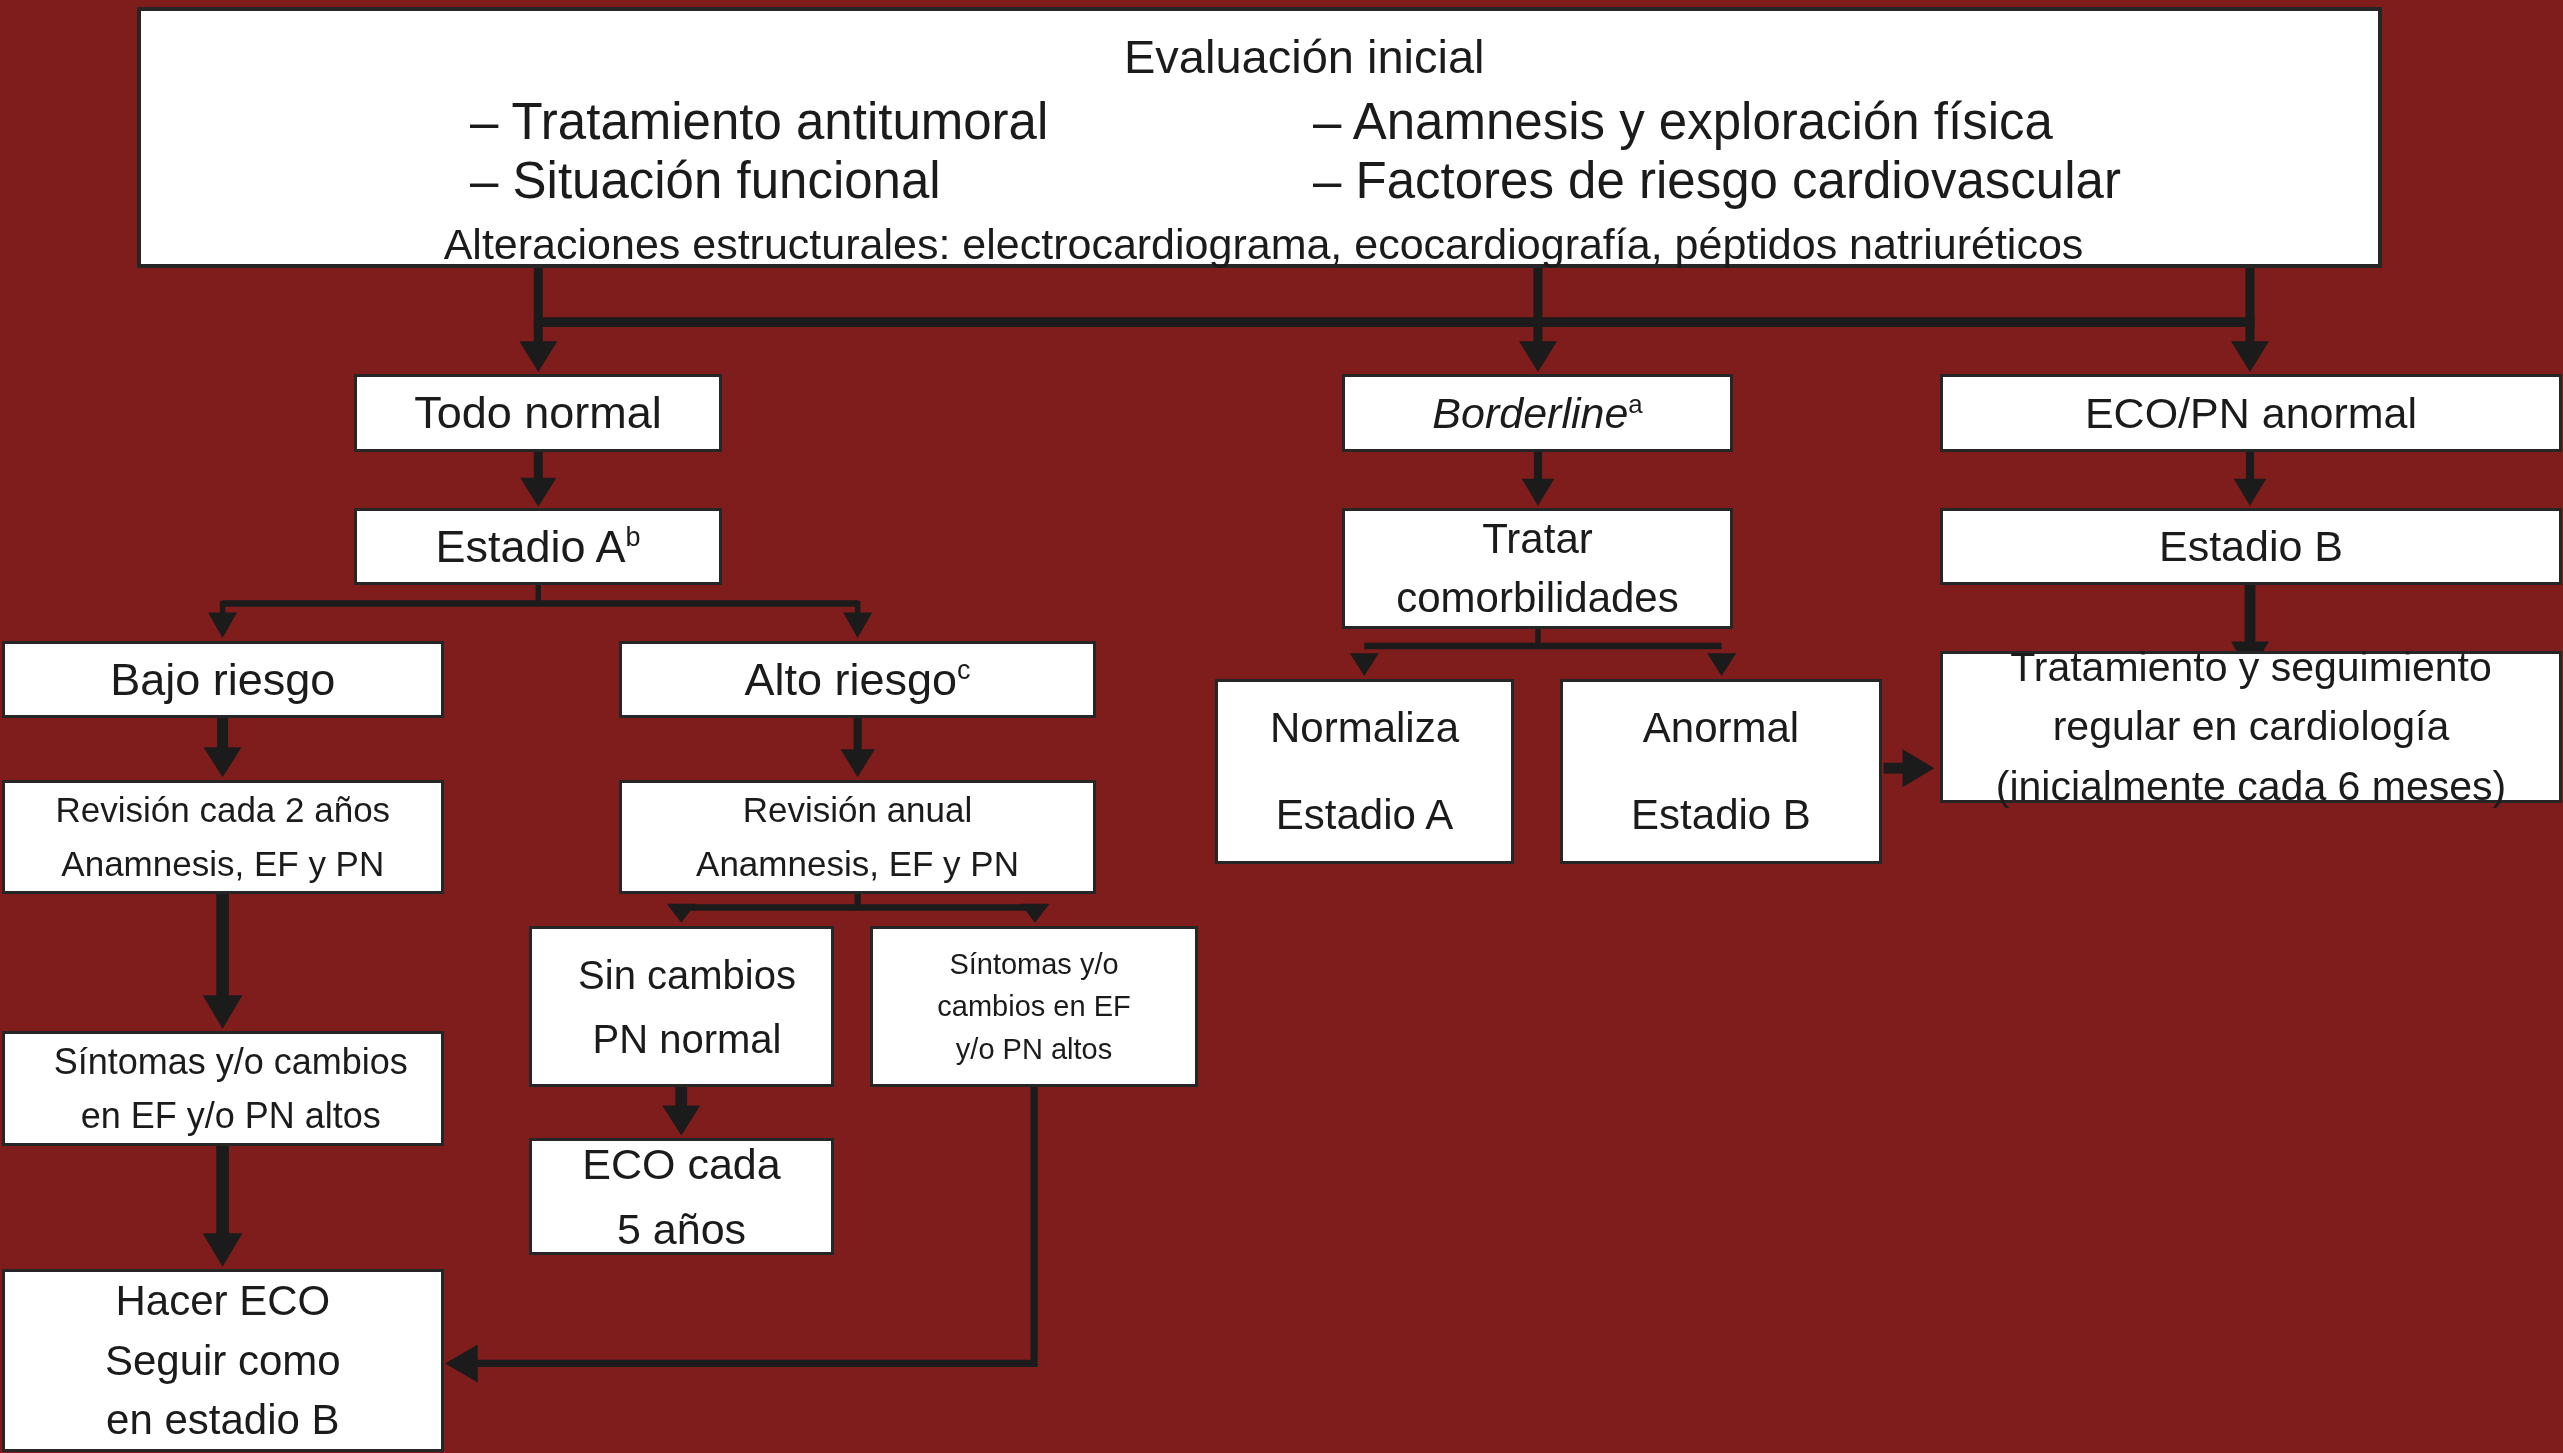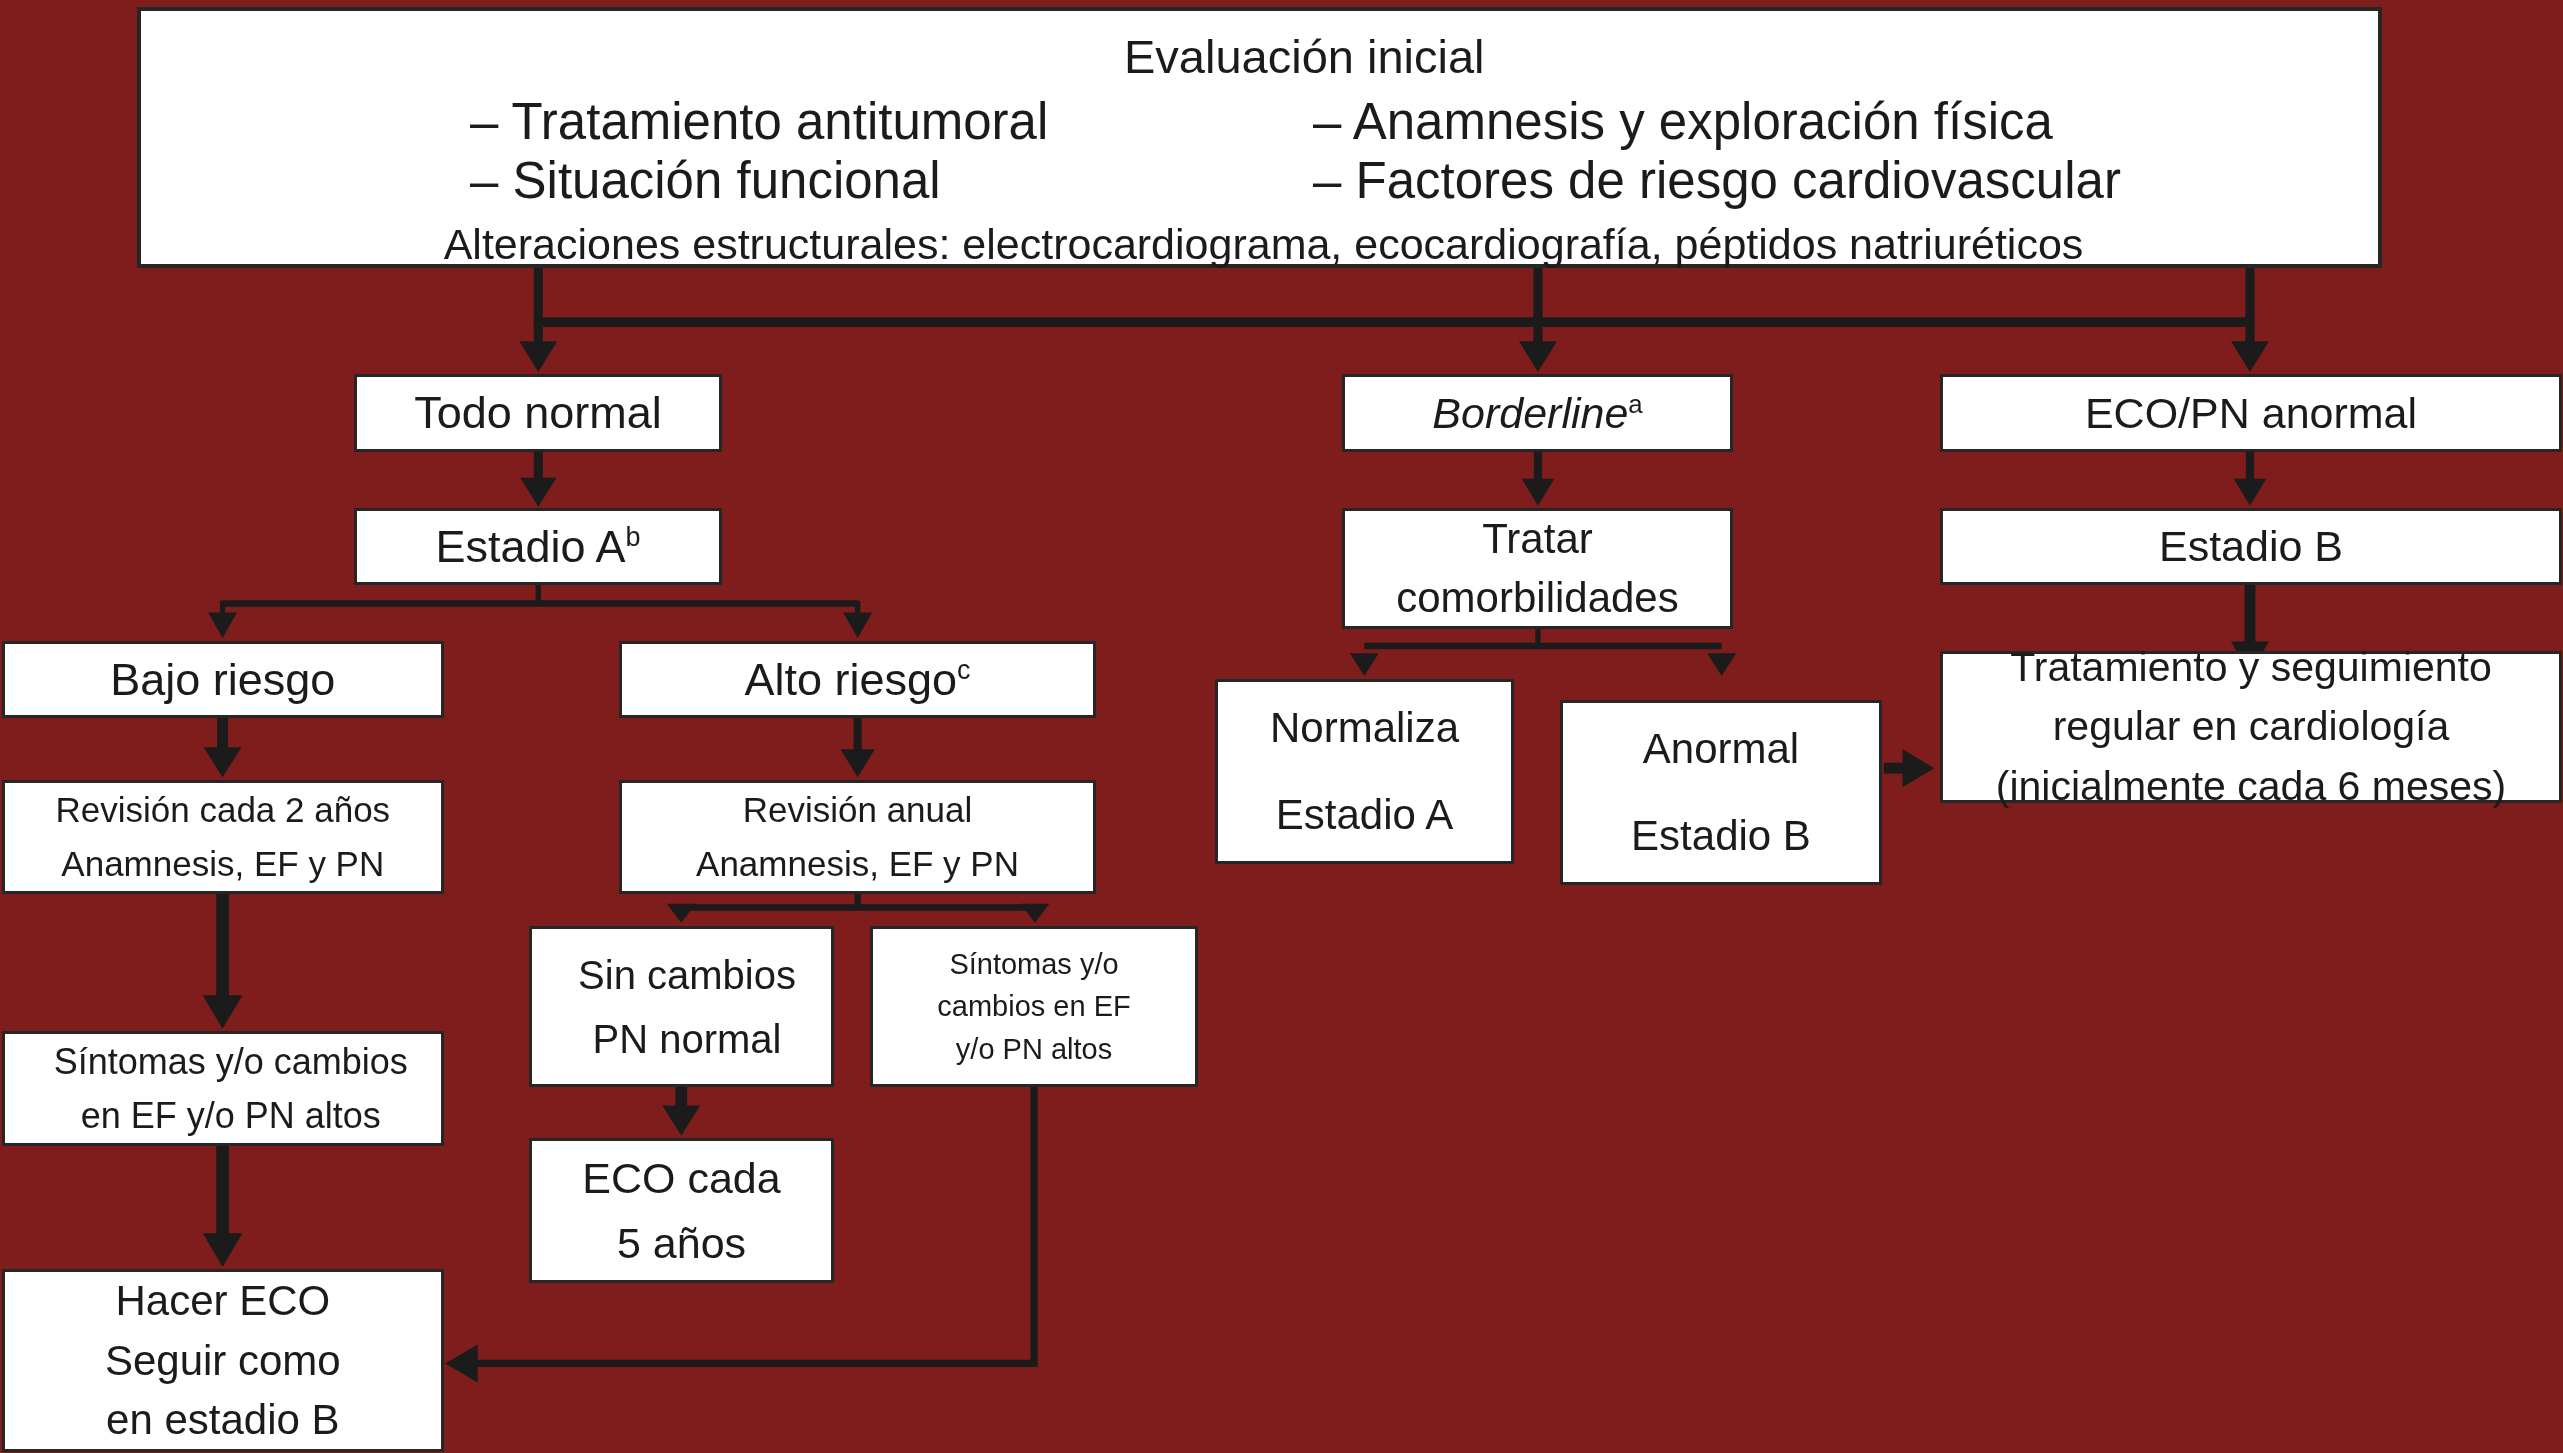--- a/index.html
+++ b/index.html
@@ -164,21 +164,21 @@
   <div class="box fs39" style="left:619px;top:780px;width:477px;height:114px;">
     <div>Revisión anual</div>
     <div>Anamnesis, EF y PN</div>
   </div>
 
   <div class="box fs46 gap40" style="left:1215px;top:679px;width:299px;height:185px;line-height:1.2;">
     <div>Normaliza</div>
     <div>Estadio A</div>
   </div>
 
-  <div class="box fs46 gap40" style="left:1560px;top:700px;width:322px;height:185px;line-height:1.2;">
+  <div class="box fs46 gap40" style="left:1560px;top:679px;width:322px;height:185px;line-height:1.2;">
     <div>Anormal</div>
     <div>Estadio B</div>
   </div>
 
   <div class="box fs45" style="left:1940px;top:651px;width:622px;height:152px;">
     <div>Tratamiento y seguimiento</div>
     <div>regular en cardiología</div>
     <div>(inicialmente cada 6 meses)</div>
   </div>
 
@@ -191,21 +191,21 @@
     <div>Síntomas y/o</div>
     <div>cambios en EF</div>
     <div>y/o PN altos</div>
   </div>
 
   <div class="box fs40" style="left:1.8px;top:1031px;width:442px;height:115px;">
     <div>Síntomas y/o cambios</div>
     <div>en EF y/o PN altos</div>
   </div>
 
-  <div class="box fs48 lh155" style="left:529px;top:1138px;width:305px;height:145px;line-height:1.5;">
+  <div class="box fs48 lh155" style="left:529px;top:1138px;width:305px;height:117px;line-height:1.5;">
     <div>ECO cada</div>
     <div>5 años</div>
   </div>
 
   <div class="box fs46 lh155" style="left:1.8px;top:1269px;width:442px;height:183px;line-height:1.42;align-items:center;">
     <div>Hacer ECO</div>
     <div>Seguir como</div>
     <div>en estadio B</div>
   </div>
 

